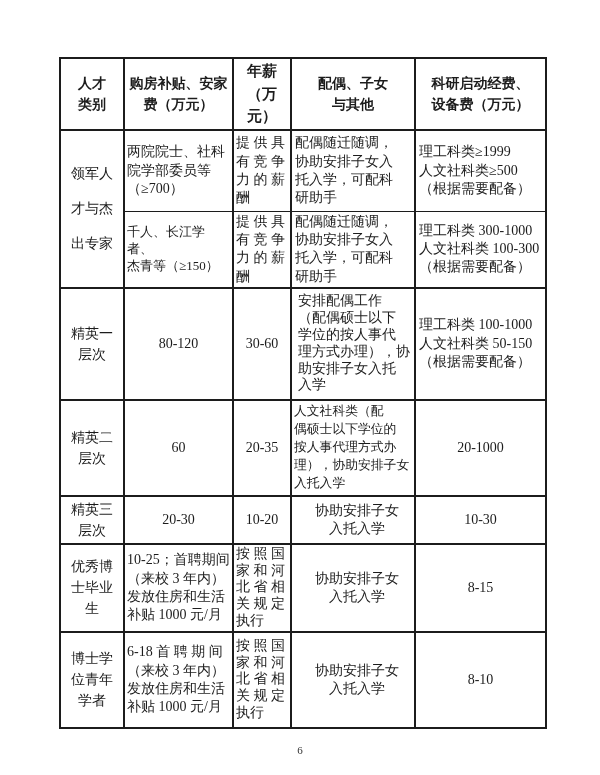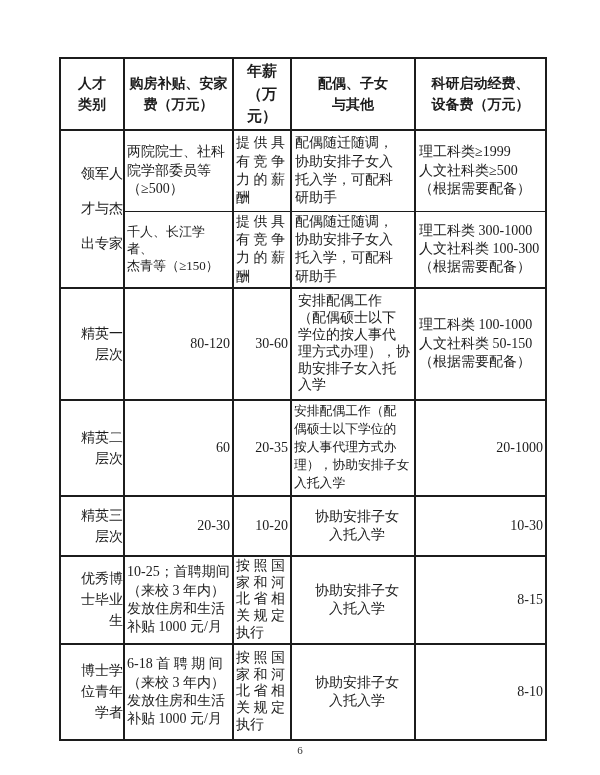--- a/index.html
+++ b/index.html
@@ -15,23 +15,23 @@
   th,td{
     border:2px solid #1c1c1c;
     vertical-align:middle;
     font-size:14px;line-height:1.3;
     white-space:pre-line;
     padding:1px 2px;
     overflow:hidden;
   }
   th{font-weight:bold;text-align:center;line-height:1.5;padding:1px 0;}
   th.h-salary{font-size:15px;}
-  td.cat{text-align:right;line-height:1.5;padding:1px 0;}
+  td.cat{text-align:center;line-height:1.5;padding:1px 0;}
   td.cat-leader{line-height:2.5;}
-  td.num{text-align:right;font-family:Liberation Serif, serif;}
+  td.num{text-align:center;font-family:Liberation Serif, serif;}
   td.left{text-align:left;}
   td.pl2{padding-left:2px;}
   td.pl3{padding-left:3px;}
   td.pl6{padding-left:6px;}
   td.pl10{padding-left:10px;text-align:center;}
   td.fs13{font-size:13px;}
   td.fs128{font-size:12.8px;line-height:1.4;}
   td.lh12{line-height:1.2;}
   td.bb-thin{border-bottom-width:1px;}
   td.bt-thin{border-top-width:1px;}
@@ -67,21 +67,21 @@
       <th>科研启动经费、
 设备费（万元）</th>
     </tr>
 
     <tr style="height:82px">
       <td class="cat cat-leader" rowspan="2">领军人
 才与杰
 出专家</td>
       <td class="left pl2 bb-thin">两院院士、社科
 院学部委员等
-（≥500）</td>
+（≥700）</td>
       <td class="left pl2 bb-thin">提 供 具
 有 竞 争
 力 的 薪
 酬</td>
       <td class="left pl3 bb-thin">配偶随迁随调，
 协助安排子女入
 托入学，可配科
 研助手</td>
       <td class="left pl3 bb-thin">理工科类≥1999
 人文社科类≥500
@@ -118,29 +118,29 @@
       <td class="left pl3">理工科类 100-1000
 人文社科类 50-150
 （根据需要配备）</td>
     </tr>
 
     <tr style="height:96px">
       <td class="cat">精英二
 层次</td>
       <td class="num">60</td>
       <td class="num">20-35</td>
-      <td class="left pl2 fs128">安排配偶工作（配
+      <td class="left pl2 fs128">人文社科类（配
 偶硕士以下学位的
 按人事代理方式办
 理），协助安排子女
 入托入学</td>
       <td class="num">20-1000</td>
     </tr>
 
-    <tr style="height:60px">
+    <tr style="height:48px">
       <td class="cat">精英三
 层次</td>
       <td class="num">20-30</td>
       <td class="num">10-20</td>
       <td class="left pl10">协助安排子女
 入托入学</td>
       <td class="num">10-30</td>
     </tr>
 
     <tr style="height:87px">

